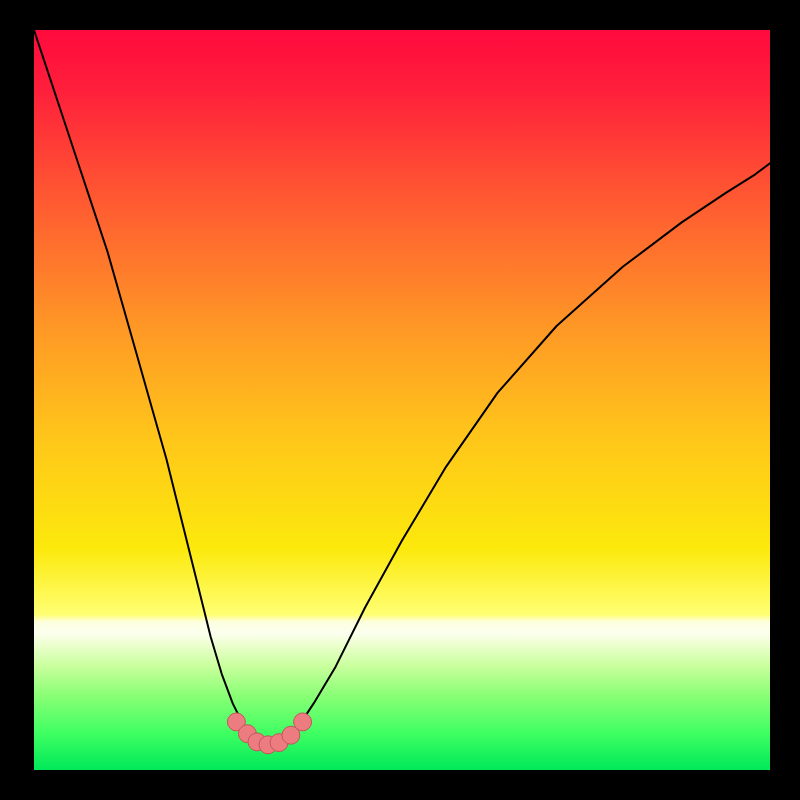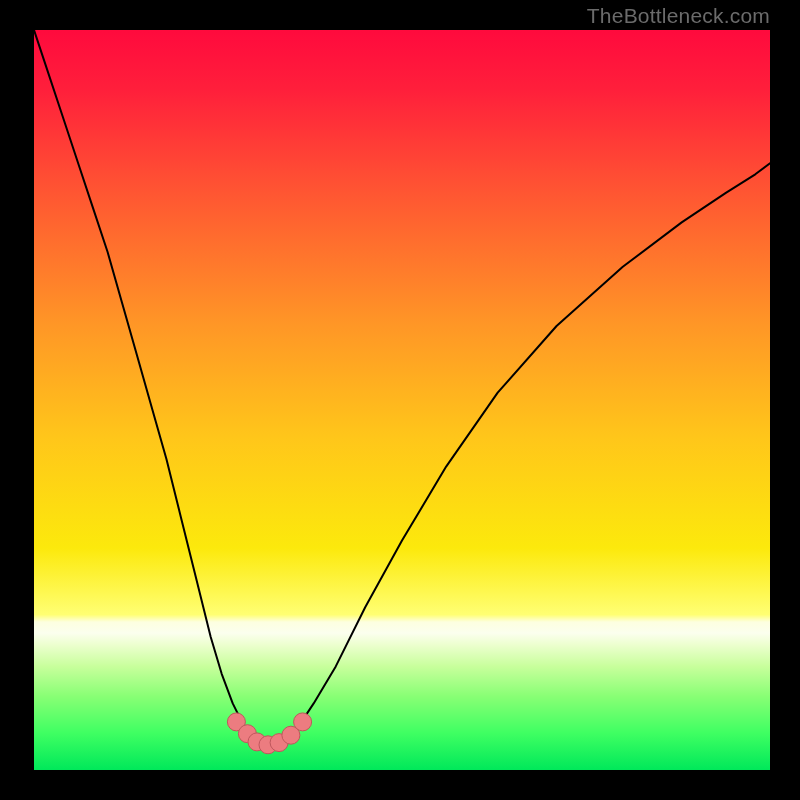--- a/index.html
+++ b/index.html
@@ -54,21 +54,20 @@
     font-family: Arial, Helvetica, sans-serif;
     font-size: 21px;
     color: #6b6b6b;
     letter-spacing: 0.2px;
   }
 </style>
 </head>
 <body>
 
 <div class="frame">
-  <div class="watermark">TheBottleneck.com</div>
   <div class="plot">
     <svg class="gradient" viewBox="0 0 100 100" preserveAspectRatio="none">
       <defs>
         <linearGradient id="bg" x1="0" y1="0" x2="0" y2="1">
             <stop offset="0.00%" stop-color="#ff0a3d"></stop>
             <stop offset="8.00%" stop-color="#ff1f3b"></stop>
             <stop offset="22.00%" stop-color="#ff5632"></stop>
             <stop offset="40.00%" stop-color="#ff9726"></stop>
             <stop offset="55.00%" stop-color="#ffc61a"></stop>
             <stop offset="70.00%" stop-color="#fce90c"></stop>

